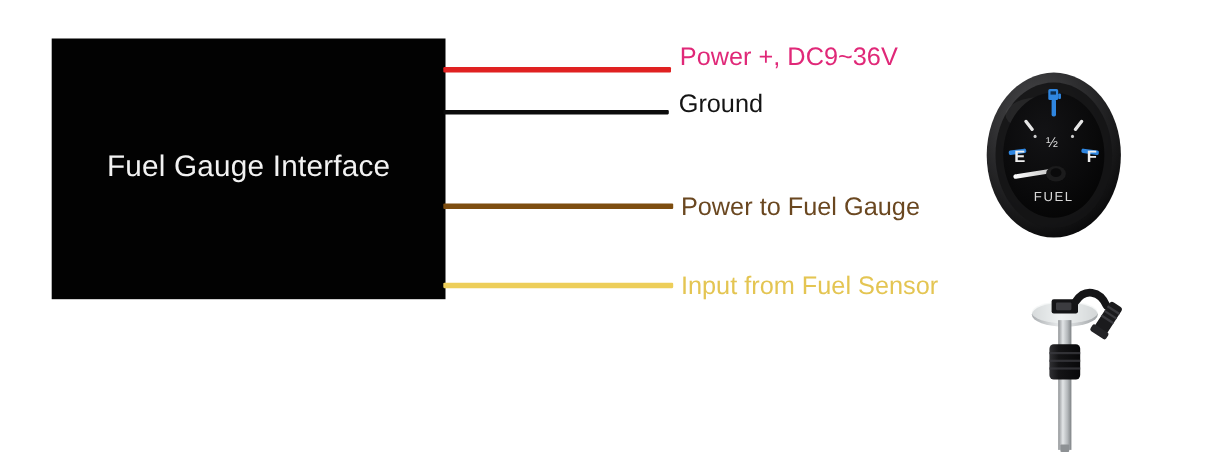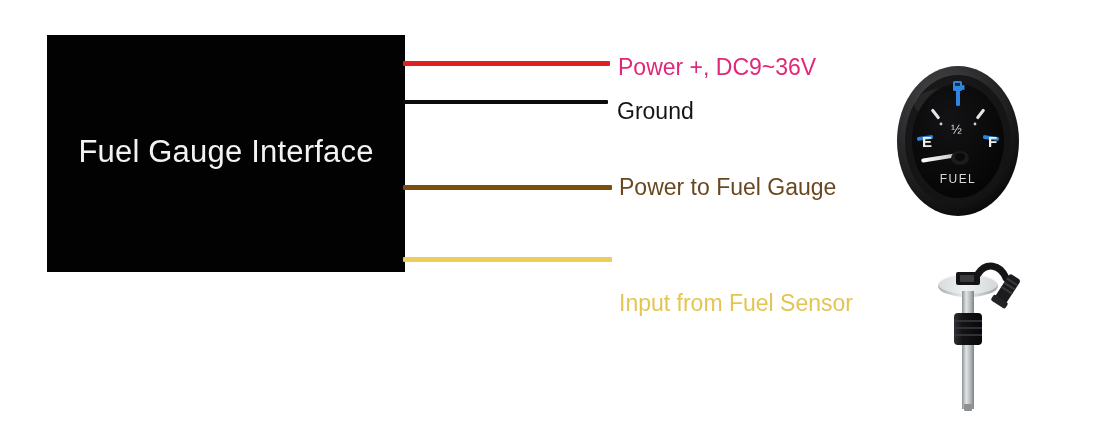--- a/index.html
+++ b/index.html
@@ -31,21 +31,21 @@
   .iface-label {
     position: absolute;
     left: 0;
     top: 0;
     width: 100%;
     height: 100%;
     display: flex;
     align-items: center;
     justify-content: center;
     color: #f2f2f2;
-    font-size: 31px;
+    font-size: 27px;
     letter-spacing: 0.2px;
     white-space: nowrap;
     padding-bottom: 4px;
     box-sizing: border-box;
   }
 
   
   .wire {
     position: absolute;
     height: 5px;
@@ -59,21 +59,21 @@
   
   .wire-label {
     position: absolute;
     font-size: 23px;
     white-space: nowrap;
     line-height: 1;
   }
   .lbl-power  { color: #e02878; }
   .lbl-ground { color: #141414; }
   .lbl-output { color: #6a4720; }
-  .lbl-input  { color: #e4c552; margin-top: 44px; }
+  .lbl-input  { color: #e4c552; }
 
   
   .gauge-wrap {
     position: absolute;
     left: 896px;
     top: 64px;
     width: 124px;
     height: 154px;
   }
   .gauge-svg { display: block; width: 100%; height: 100%; }
@@ -91,24 +91,24 @@
 </head>
 <body>
 
 <div id="canvas">
 
   <div class="iface-box">
     <div class="iface-label">Fuel Gauge Interface</div>
   </div>
 
   <div class="wire wire-red" style="left:403px; top:61px; width:207px;"></div>
-  <div class="wire-label lbl-power" style="left:618px; top:56px;">Power +, DC9~36V</div>
+  <div class="wire-label lbl-power" style="left:618px; top:40px;">Power +, DC9~36V</div>
 
   <div class="wire wire-black" style="left:403px; top:100px; width:205px;"></div>
-  <div class="wire-label lbl-ground" style="left:617px; top:100px;">Ground</div>
+  <div class="wire-label lbl-ground" style="left:617px; top:83px;">Ground</div>
 
   <div class="wire wire-brown" style="left:403px; top:185px; width:209px;"></div>
   <div class="wire-label lbl-output" style="left:619px; top:176px;">Power to Fuel Gauge</div>
 
   <div class="wire wire-yellow" style="left:403px; top:257px; width:209px;"></div>
   <div class="wire-label lbl-input" style="left:619px; top:248px;">Input from Fuel Sensor</div>
 
   <div class="gauge-wrap">
     <svg class="gauge-svg" viewBox="0 0 124 154" xmlns="http://www.w3.org/2000/svg">
       <defs>

